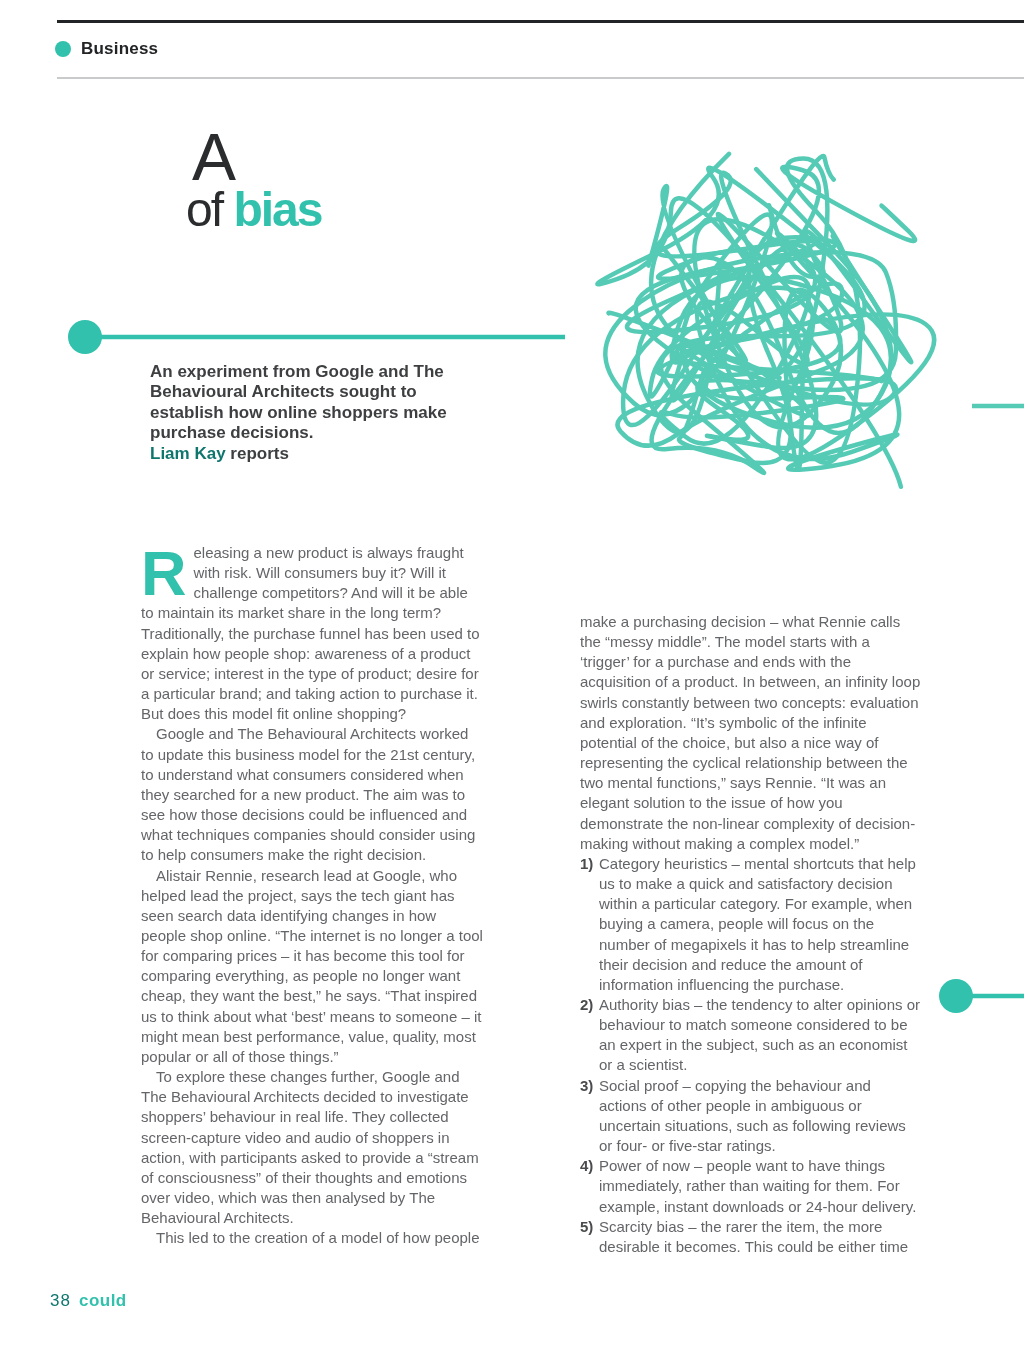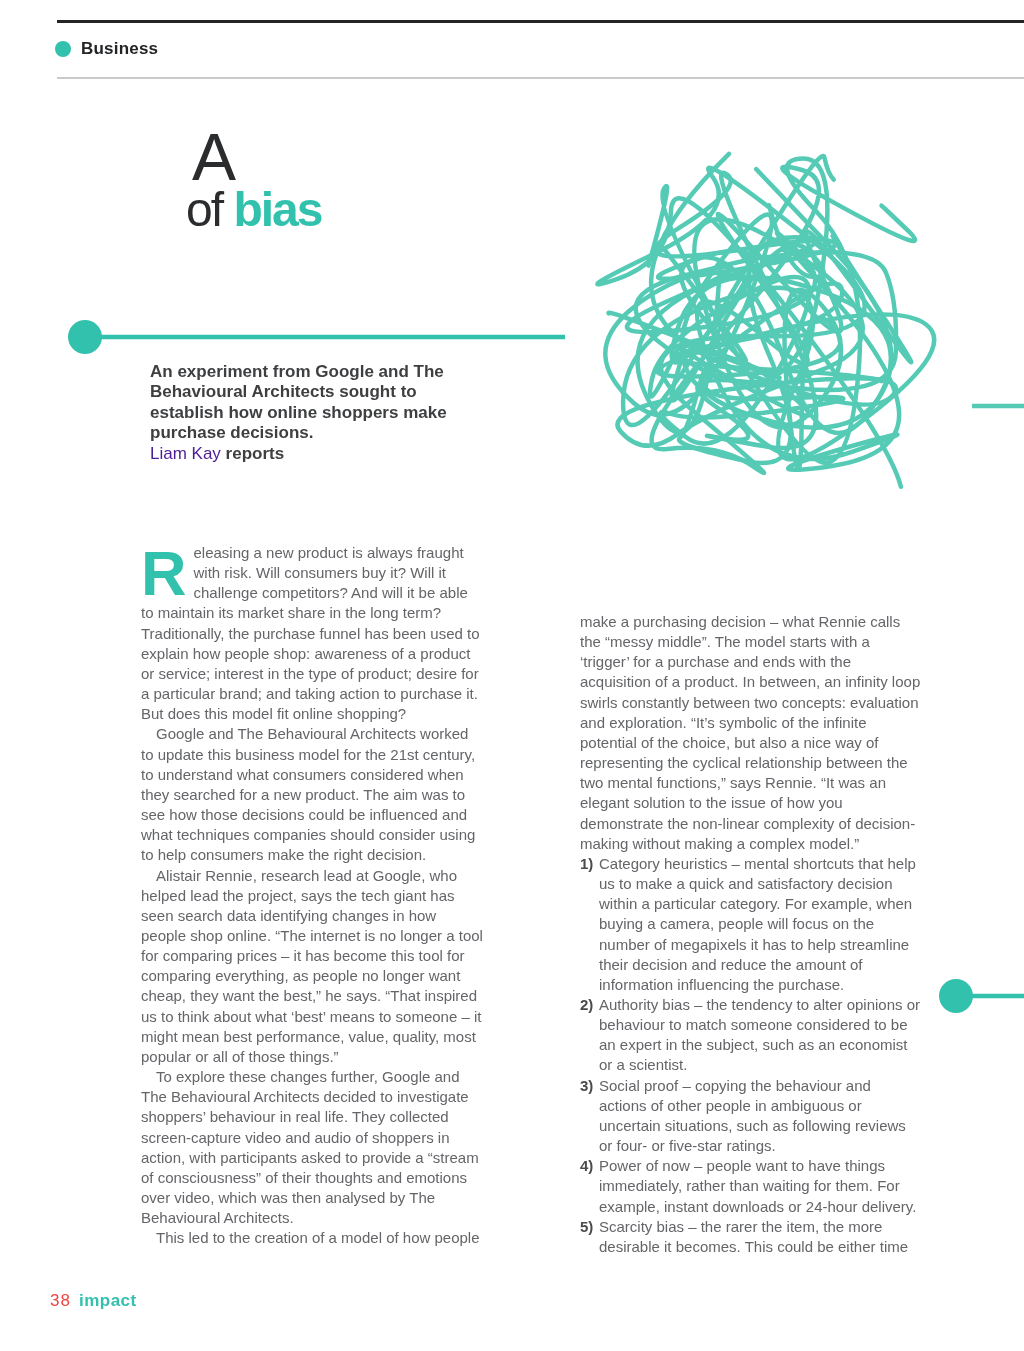--- a/index.html
+++ b/index.html
@@ -22,41 +22,41 @@
   .t-line1 { padding-left:52px; font-size:66px; font-weight:400; color:#2b2c2e; height:62px; letter-spacing:-1px; }
   .t-line2 { font-size:60px; font-weight:700; color:var(--teal); height:64px; letter-spacing:-2px; }
   .t-line3 { padding-left:46px; font-size:48px; height:64px; letter-spacing:-2px; }
   .t-of { font-weight:400; color:#2b2c2e; }
   .t-bias { font-weight:700; color:var(--teal); }
 
   
   .standfirst { position:absolute; left:150px; top:362px; width:308px; font-size:17px;
     line-height:20.4px; color:var(--heading_text); }
   .standfirst .lede { font-weight:700; }
-  .byline-name { font-weight:400; color:#4c1d95; }
+  .byline-name { font-weight:700; color:#0f766e; }
   .byline-verb { font-weight:700; color:var(--heading_text); }
 
   
   .col { position:absolute; width:342px; font-size:15px; line-height:20.15px;
     color:var(--body_text); text-align:left; }
   .col-left  { left:141px; top:543px; }
   .col-right { left:580px; top:584px;margin-top:28px; }
   .col p { margin:0; }
   .col p.indent { text-indent:15px; }
   .dropcap { float:left; font-size:63px; line-height:50px; font-weight:700; color:var(--teal);
     margin:5px 9px 0 0; letter-spacing:-2px; }
 
   .bias-list { margin:0; }
   .bias-item { display:flex; }
   .bias-num { flex:none; width:19px; font-weight:700; color:#4a4b4d; }
   .bias-text { flex:1; }
 
   
   .footer { position:absolute; left:50px; top:1291px; font-size:17px; }
-  .page-num { color:#ef4444; font-weight:400; letter-spacing:1px; }
+  .page-num { color:#0f766e; font-weight:400; letter-spacing:1px; }
   .mag-logo { color:var(--teal); font-weight:700; margin-left:8px; letter-spacing:.5px; }
 </style>
 </head>
 <body>
 
 <div id="page">
 
   <svg id="deco" viewBox="0 0 1024 1351" xmlns="http://www.w3.org/2000/svg">
       <path d="M 648.5 265.6 Q 675.0 170.6 663.8 189.0 Q 652.7 207.5 726.0 335.7 Q 799.2 463.9 825.8 462.7 Q 852.3 461.5 859.2 362.3 Q 866.1 263.0 815.7 210.8 Q 765.3 158.7 803.6 158.5 Q 841.8 158.3 818.7 291.7 Q 795.5 425.1 690.0 362.8 Q 584.4 300.4 684.2 275.5 Q 784.0 250.6 674.2 298.3 Q 564.5 345.9 709.8 326.4 Q 855.1 306.9 800.1 253.6 Q 745.0 200.3 821.1 283.9 Q 897.1 367.5 899.1 412.7 Q 901.0 457.8 822.5 467.4 Q 744.0 477.0 844.9 448.0 Q 945.8 419.0 852.7 451.7 Q 759.5 484.5 712.6 369.5 Q 665.6 254.4 760.0 333.8 Q 854.4 413.3 761.6 282.7 Q 668.7 152.2 772.1 270.0 Q 875.5 387.7 824.5 281.4 Q 773.5 175.0 860.0 294.7 Q 946.6 414.4 886.9 322.2 Q 827.2 230.0 833.2 236.0" fill="none" stroke="#55cbb6" stroke-width="4.5" stroke-linecap="round" stroke-linejoin="round"></path>
       <path d="M 729.0 153.9 Q 576.8 302.5 722.0 363.3 Q 867.1 424.1 892.6 395.5 Q 918.1 367.0 757.4 385.7 Q 596.7 404.4 620.6 431.4 Q 644.5 458.4 677.3 434.4 Q 710.1 410.3 815.7 372.2 Q 921.3 334.1 789.9 249.5 Q 658.4 164.9 707.8 316.9 Q 757.1 468.8 811.4 411.5 Q 865.8 354.3 820.0 303.2 Q 774.2 252.1 787.5 393.6 Q 800.9 535.0 801.8 411.6 Q 802.7 288.2 834.5 327.8 Q 866.3 367.3 725.3 375.3 Q 584.3 383.3 737.0 340.8 Q 889.6 298.4 925.4 324.0 Q 961.1 349.7 851.7 428.6 Q 742.2 507.6 795.8 384.1 Q 849.4 260.7 736.0 295.4 Q 622.6 330.2 623.1 403.0 Q 623.5 475.8 722.4 308.6 Q 821.2 141.3 824.4 157.4 Q 827.7 173.6 833.7 179.6" fill="none" stroke="#55cbb6" stroke-width="4.5" stroke-linecap="round" stroke-linejoin="round"></path>
@@ -117,16 +117,16 @@
         <span class="bias-text">Power of now – people want to have things immediately, rather than waiting for them. For example, instant downloads or 24-hour delivery.</span>
       </div>
       <div class="bias-item">
         <span class="bias-num">5)</span>
         <span class="bias-text">Scarcity bias – the rarer the item, the more desirable it becomes. This could be either time</span>
       </div>
     </div>
   </div>
 
   <div class="footer">
-    <span class="page-num">38</span><span class="mag-logo">impact</span>
+    <span class="page-num">38</span><span class="mag-logo">could</span>
   </div>
 
 </div>
 
 </body></html>

